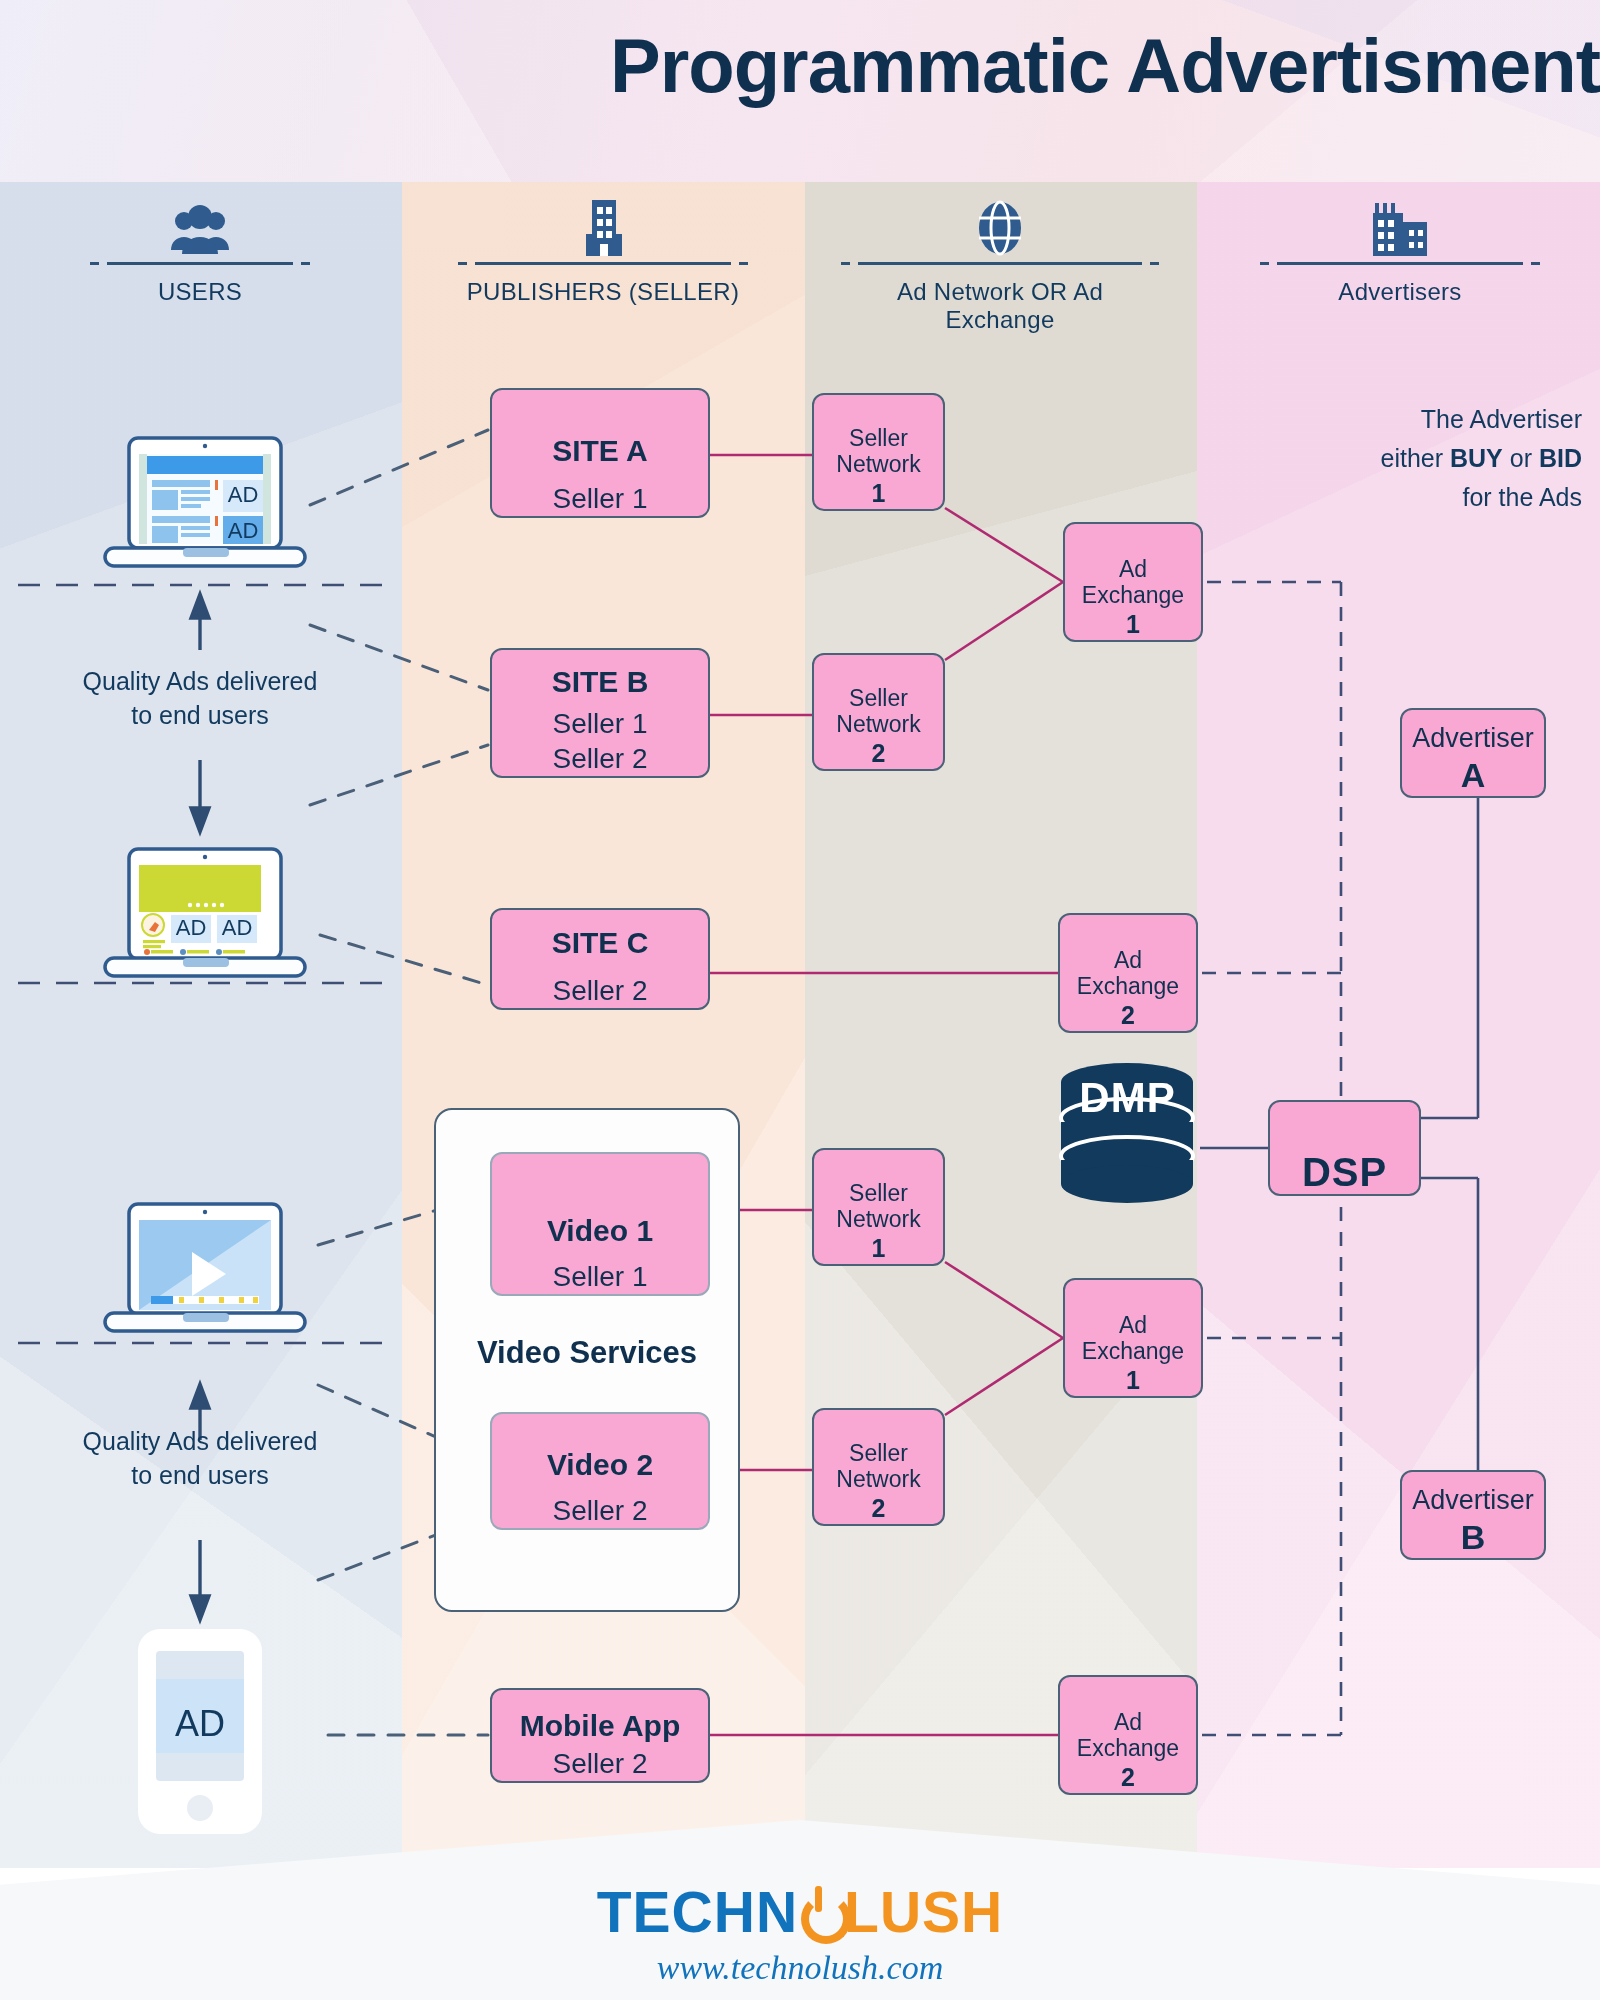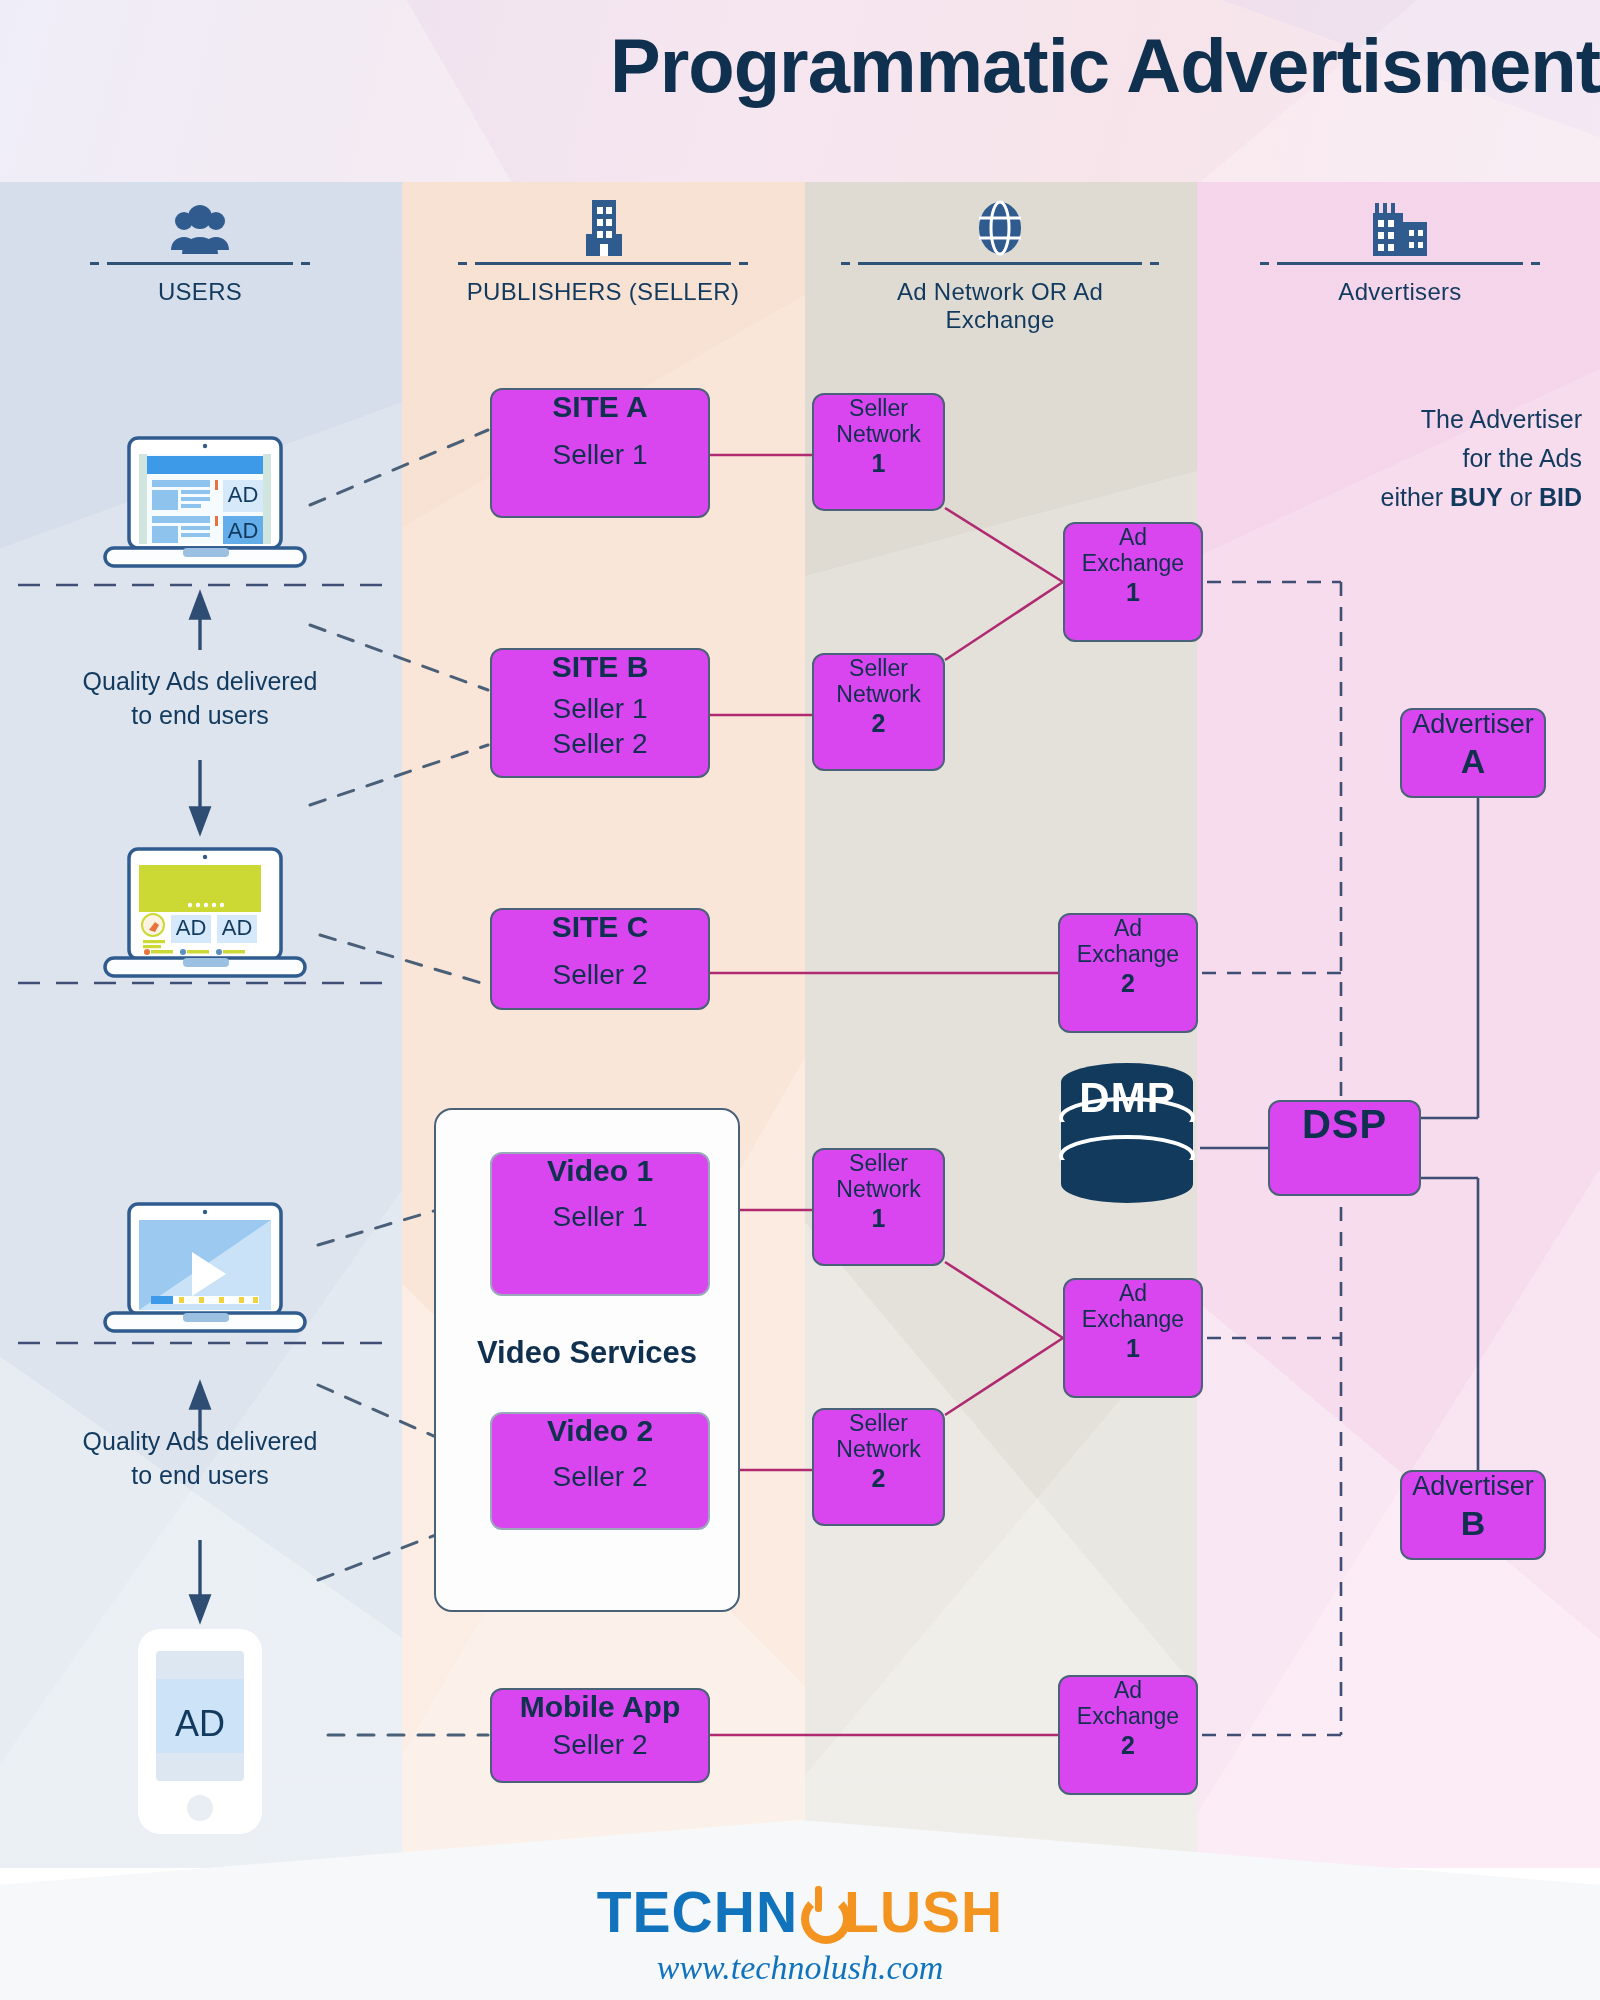--- a/index.html
+++ b/index.html
@@ -75,23 +75,23 @@
   .colhead .rule{position:relative;height:3px;background:#2f5277;margin:6px auto 0;}
   .colhead .rule:before,.colhead .rule:after{
      content:"";position:absolute;top:0;width:9px;height:3px;background:#2f5277;}
   .colhead .rule:before{left:-17px;}
   .colhead .rule:after{right:-17px;}
   .colhead .lbl{margin-top:13px;font-size:24px;color:#123a5e;letter-spacing:.3px;}
   .colhead .ico{height:56px;display:flex;align-items:flex-end;justify-content:center;}
 
   
   .node{
-    position:absolute;background:#d946ef;border:2px solid #4a6277;border-radius:12px;
+    position:absolute;background:#f9a8d4;border:2px solid #4a6277;border-radius:12px;
     box-sizing:border-box;display:flex;flex-direction:column;align-items:center;
-    justify-content:flex-start;color:#10304f;text-align:center;z-index:6;
+    justify-content:flex-end;color:#10304f;text-align:center;z-index:6;
   }
   .node .t1{font-weight:bold;font-size:30px;line-height:1.1;}
   .node .t2{font-size:28px;line-height:1.25;font-weight:normal;}
   .node.small .t1{font-size:23px;font-weight:normal;line-height:1.15;}
   .node.small .t2{font-size:25px;font-weight:bold;}
   .node.adv .t1{font-size:27px;font-weight:normal;line-height:1.1;}
   .node.adv .t2{font-size:34px;font-weight:bold;}
   .node.dsp .t1{font-size:40px;font-weight:bold;letter-spacing:1px;}
   .vs-wrap{
     position:absolute;border:2px solid #4a6277;border-radius:18px;background:#fdfdfd;z-index:4;
@@ -458,24 +458,24 @@
       <rect x="6" y="62" width="132" height="34" fill="#113a5c"></rect>
       <ellipse cx="72" cy="96" rx="66" ry="19" fill="#113a5c" stroke="#fff" stroke-width="4"></ellipse>
       <rect x="6" y="100" width="132" height="24" fill="#113a5c"></rect>
       <ellipse cx="72" cy="124" rx="66" ry="19" fill="#113a5c"></ellipse>
     </svg>
     <div class="lbl">DMP</div>
   </div>
 
   <div class="advtext" style="left:1222px;top:400px;width:360px;">
     <div>The Advertiser</div>
-    <div>for the Ads</div>
     <div>
       <span>either </span><b>BUY</b><span> or </span><b>BID</b>
     </div>
+    <div>for the Ads</div>
   </div>
 
   <div class="node dsp" style="left:1268px;top:1100px;width:153px;height:96px;">
     <div class="t1">DSP</div>
   </div>
 
   <div class="node adv" style="left:1400px;top:708px;width:146px;height:90px;">
     <div class="t1">Advertiser</div>
     <div class="t2">A</div>
   </div>

